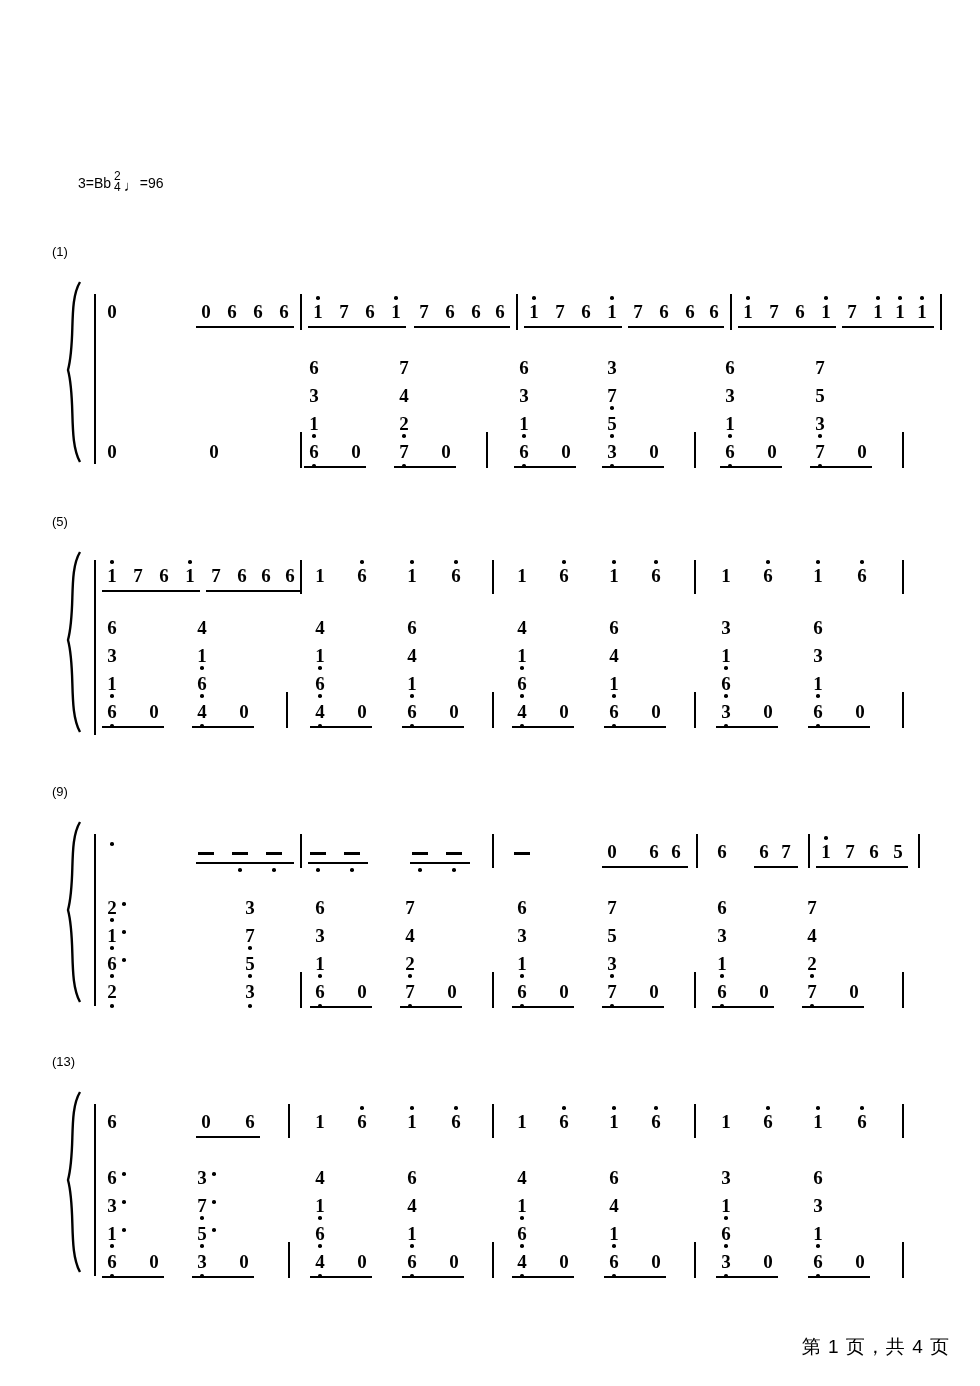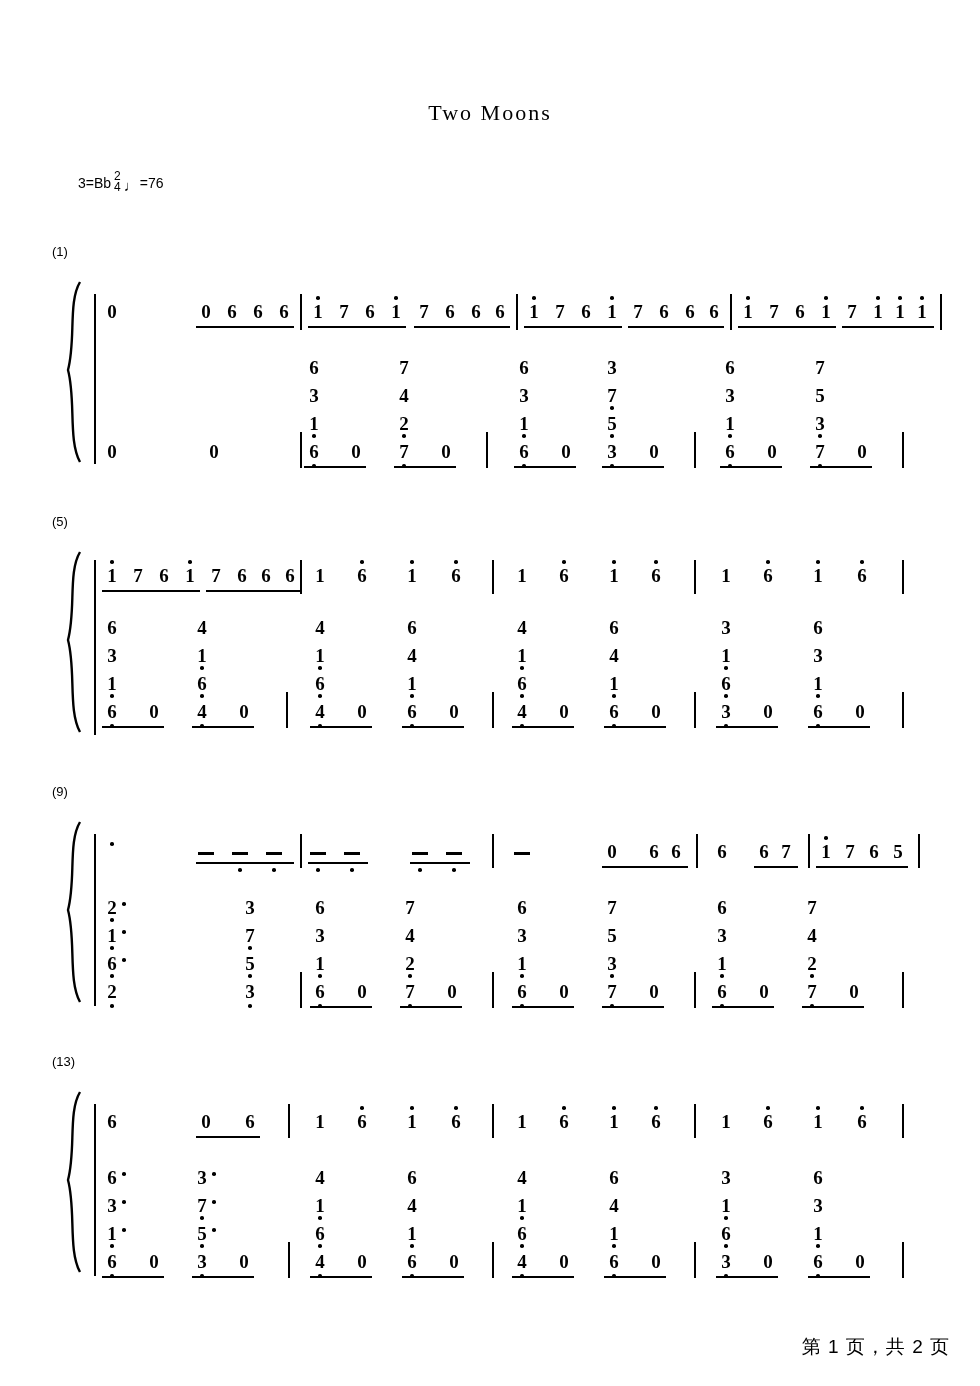--- a/index.html
+++ b/index.html
@@ -133,30 +133,29 @@
     font-size: 19px;
     font-family: "Liberation Sans", sans-serif;
     letter-spacing: 1px;
   }
 </style>
 </head>
 <body>
 
 <div class="page">
 
-  <div class="title">Two Moons</div>
 
   <div class="keysig">
     <span>3=Bb</span>
     <span class="frac">
       <span>2</span>
       <span>4</span>
     </span>
     <span class="noteq">♩</span>
-    <span>=76</span>
+    <span>=96</span>
   </div>
 
   <div class="systems">
 
     <div class="system" style="top:280px;">
       <div class="sys-num">(1)</div>
 
       <svg class="brace-svg" width="26" height="185" viewBox="0 0 26 185">
         <path d="M20 2 C8 22, 16 60, 8 90 C16 120, 8 160, 20 182" stroke="#000" stroke-width="2.4" fill="none"></path>
       </svg>
@@ -676,14 +675,14 @@
       <div class="beam" style="left:716px; top:186px; width:62px;"></div>
       <div class="n" style="left:818px; top:162px;">6</div>
         <div class="dot-dn" style="left:818px; top:184px;"></div>
       <div class="n" style="left:860px; top:162px;">0</div>
       <div class="beam" style="left:808px; top:186px; width:62px;"></div>
       <div class="bar" style="left:902px; top:152px; height:36px;"></div>
     </div>
 
   </div>
 
-  <div class="footer">第 1 页，共 2 页</div>
+  <div class="footer">第 1 页，共 4 页</div>
 </div>
 
 </body></html>

